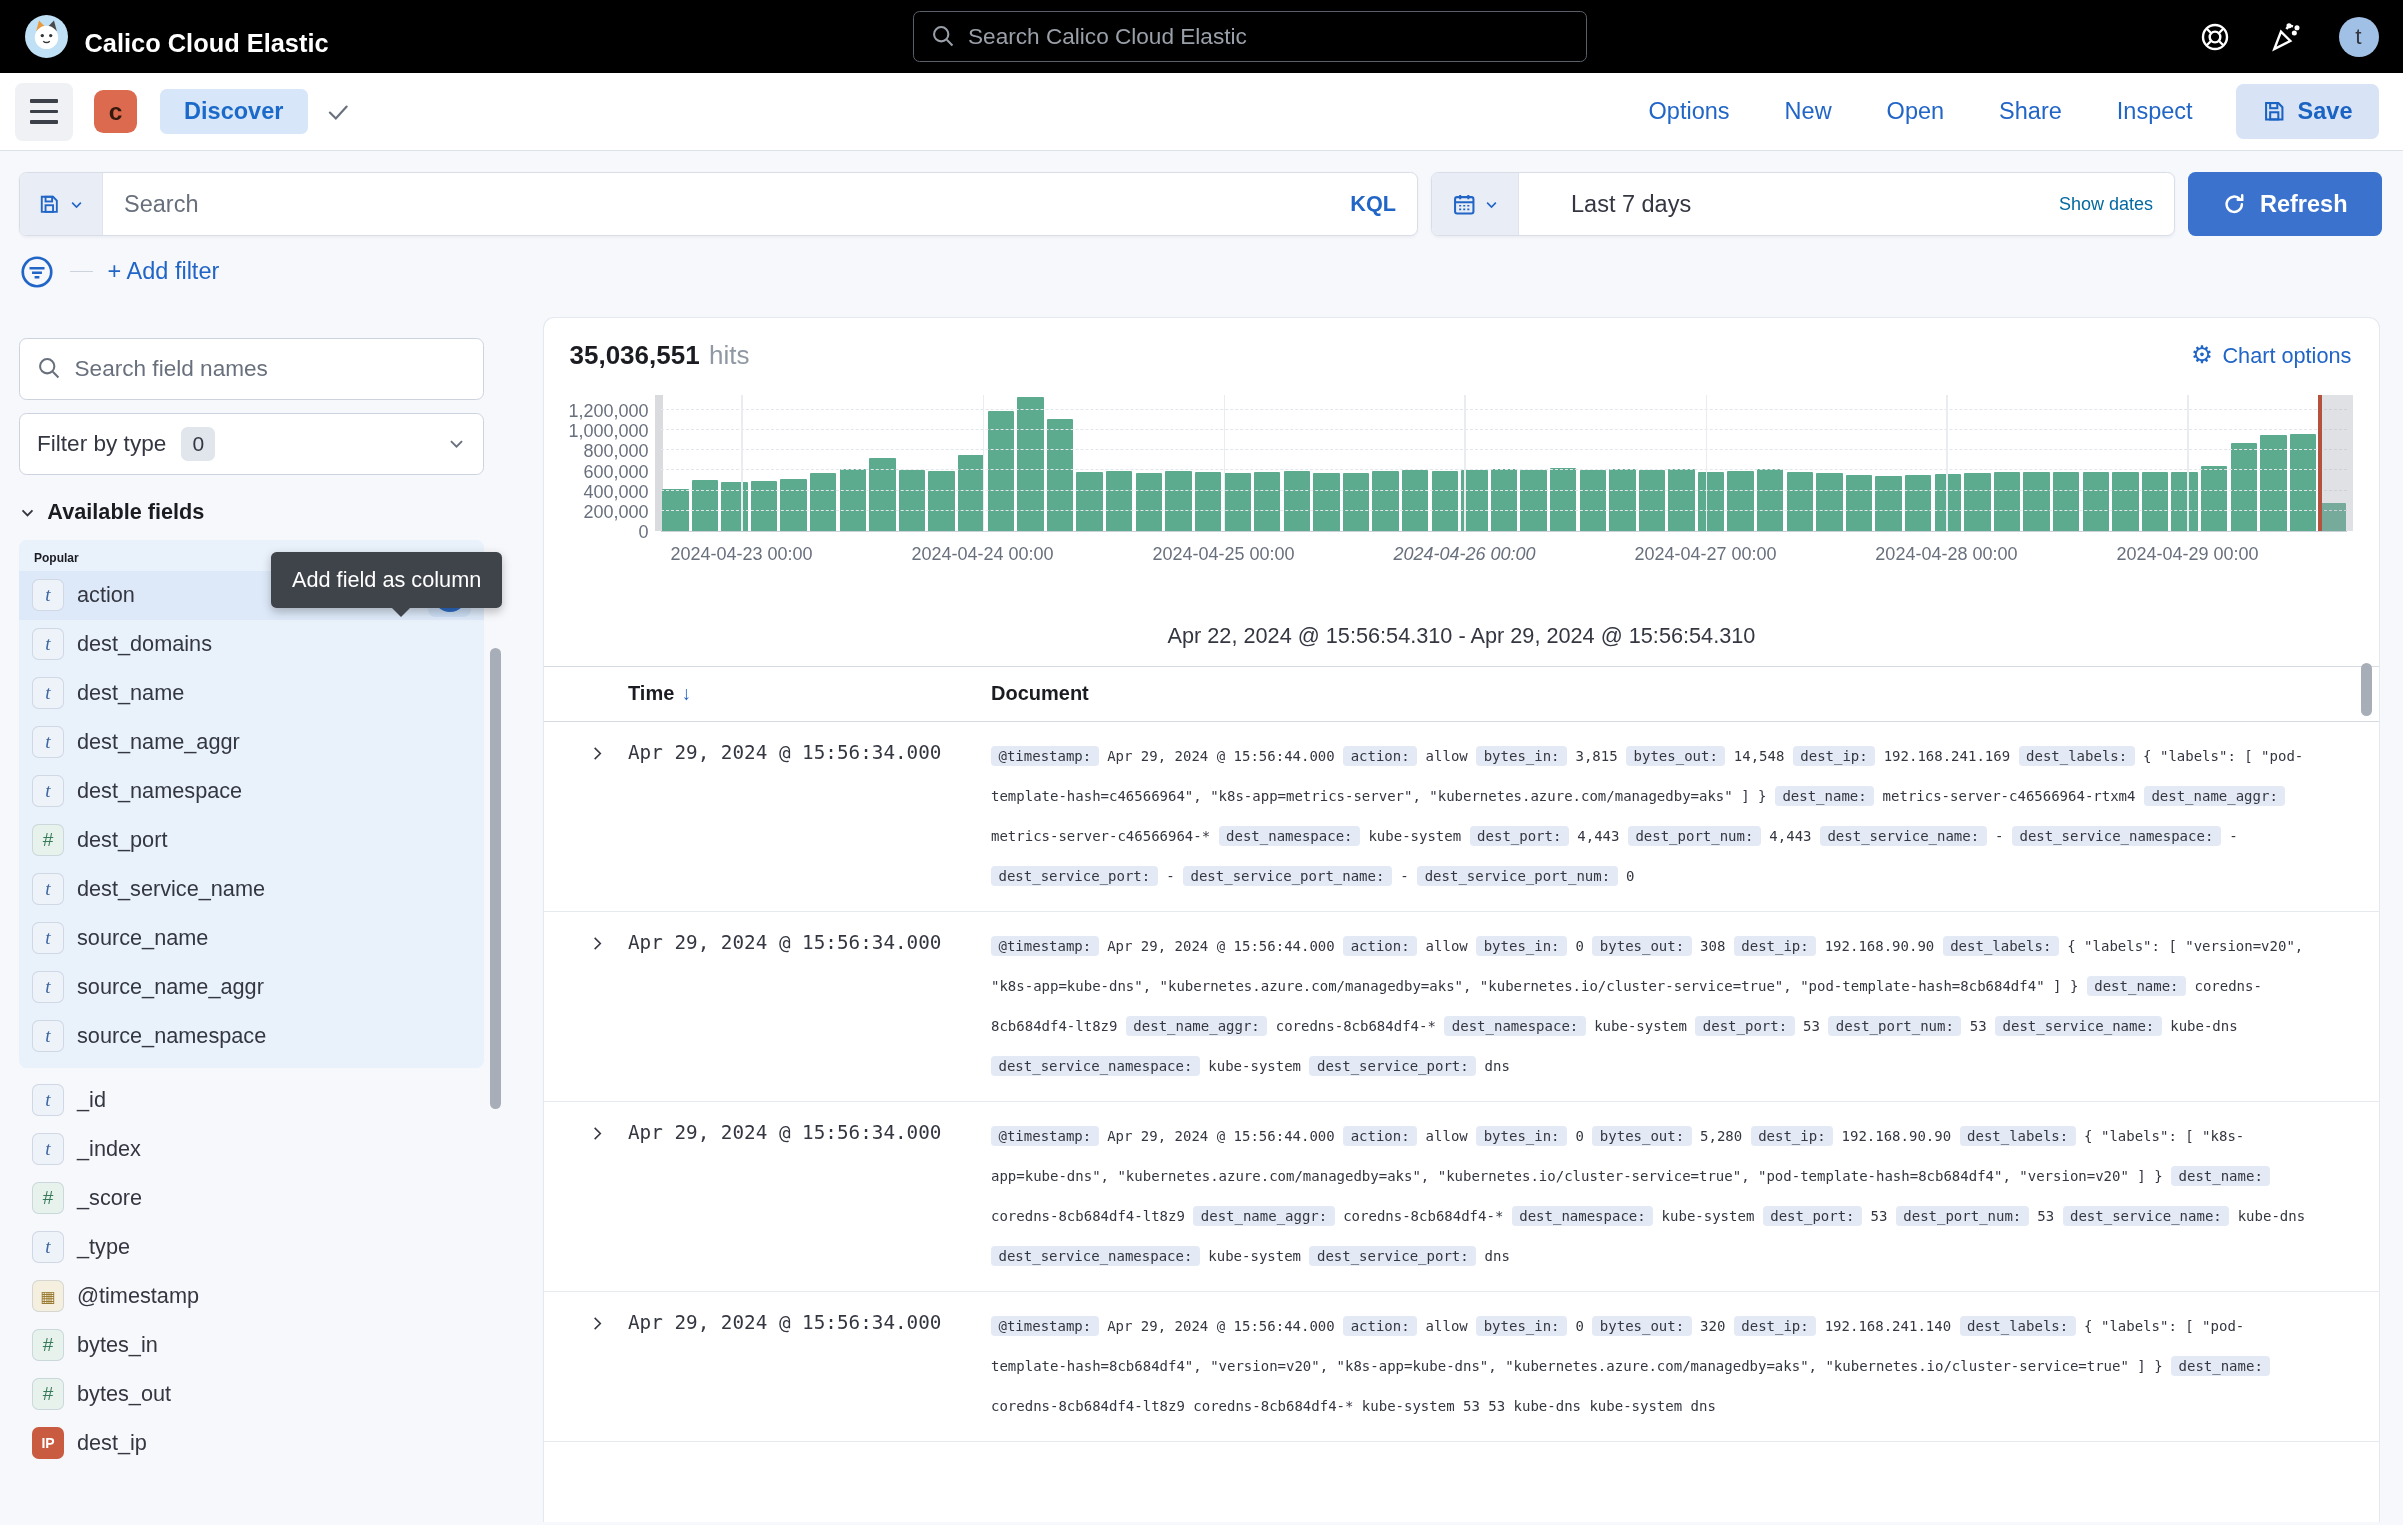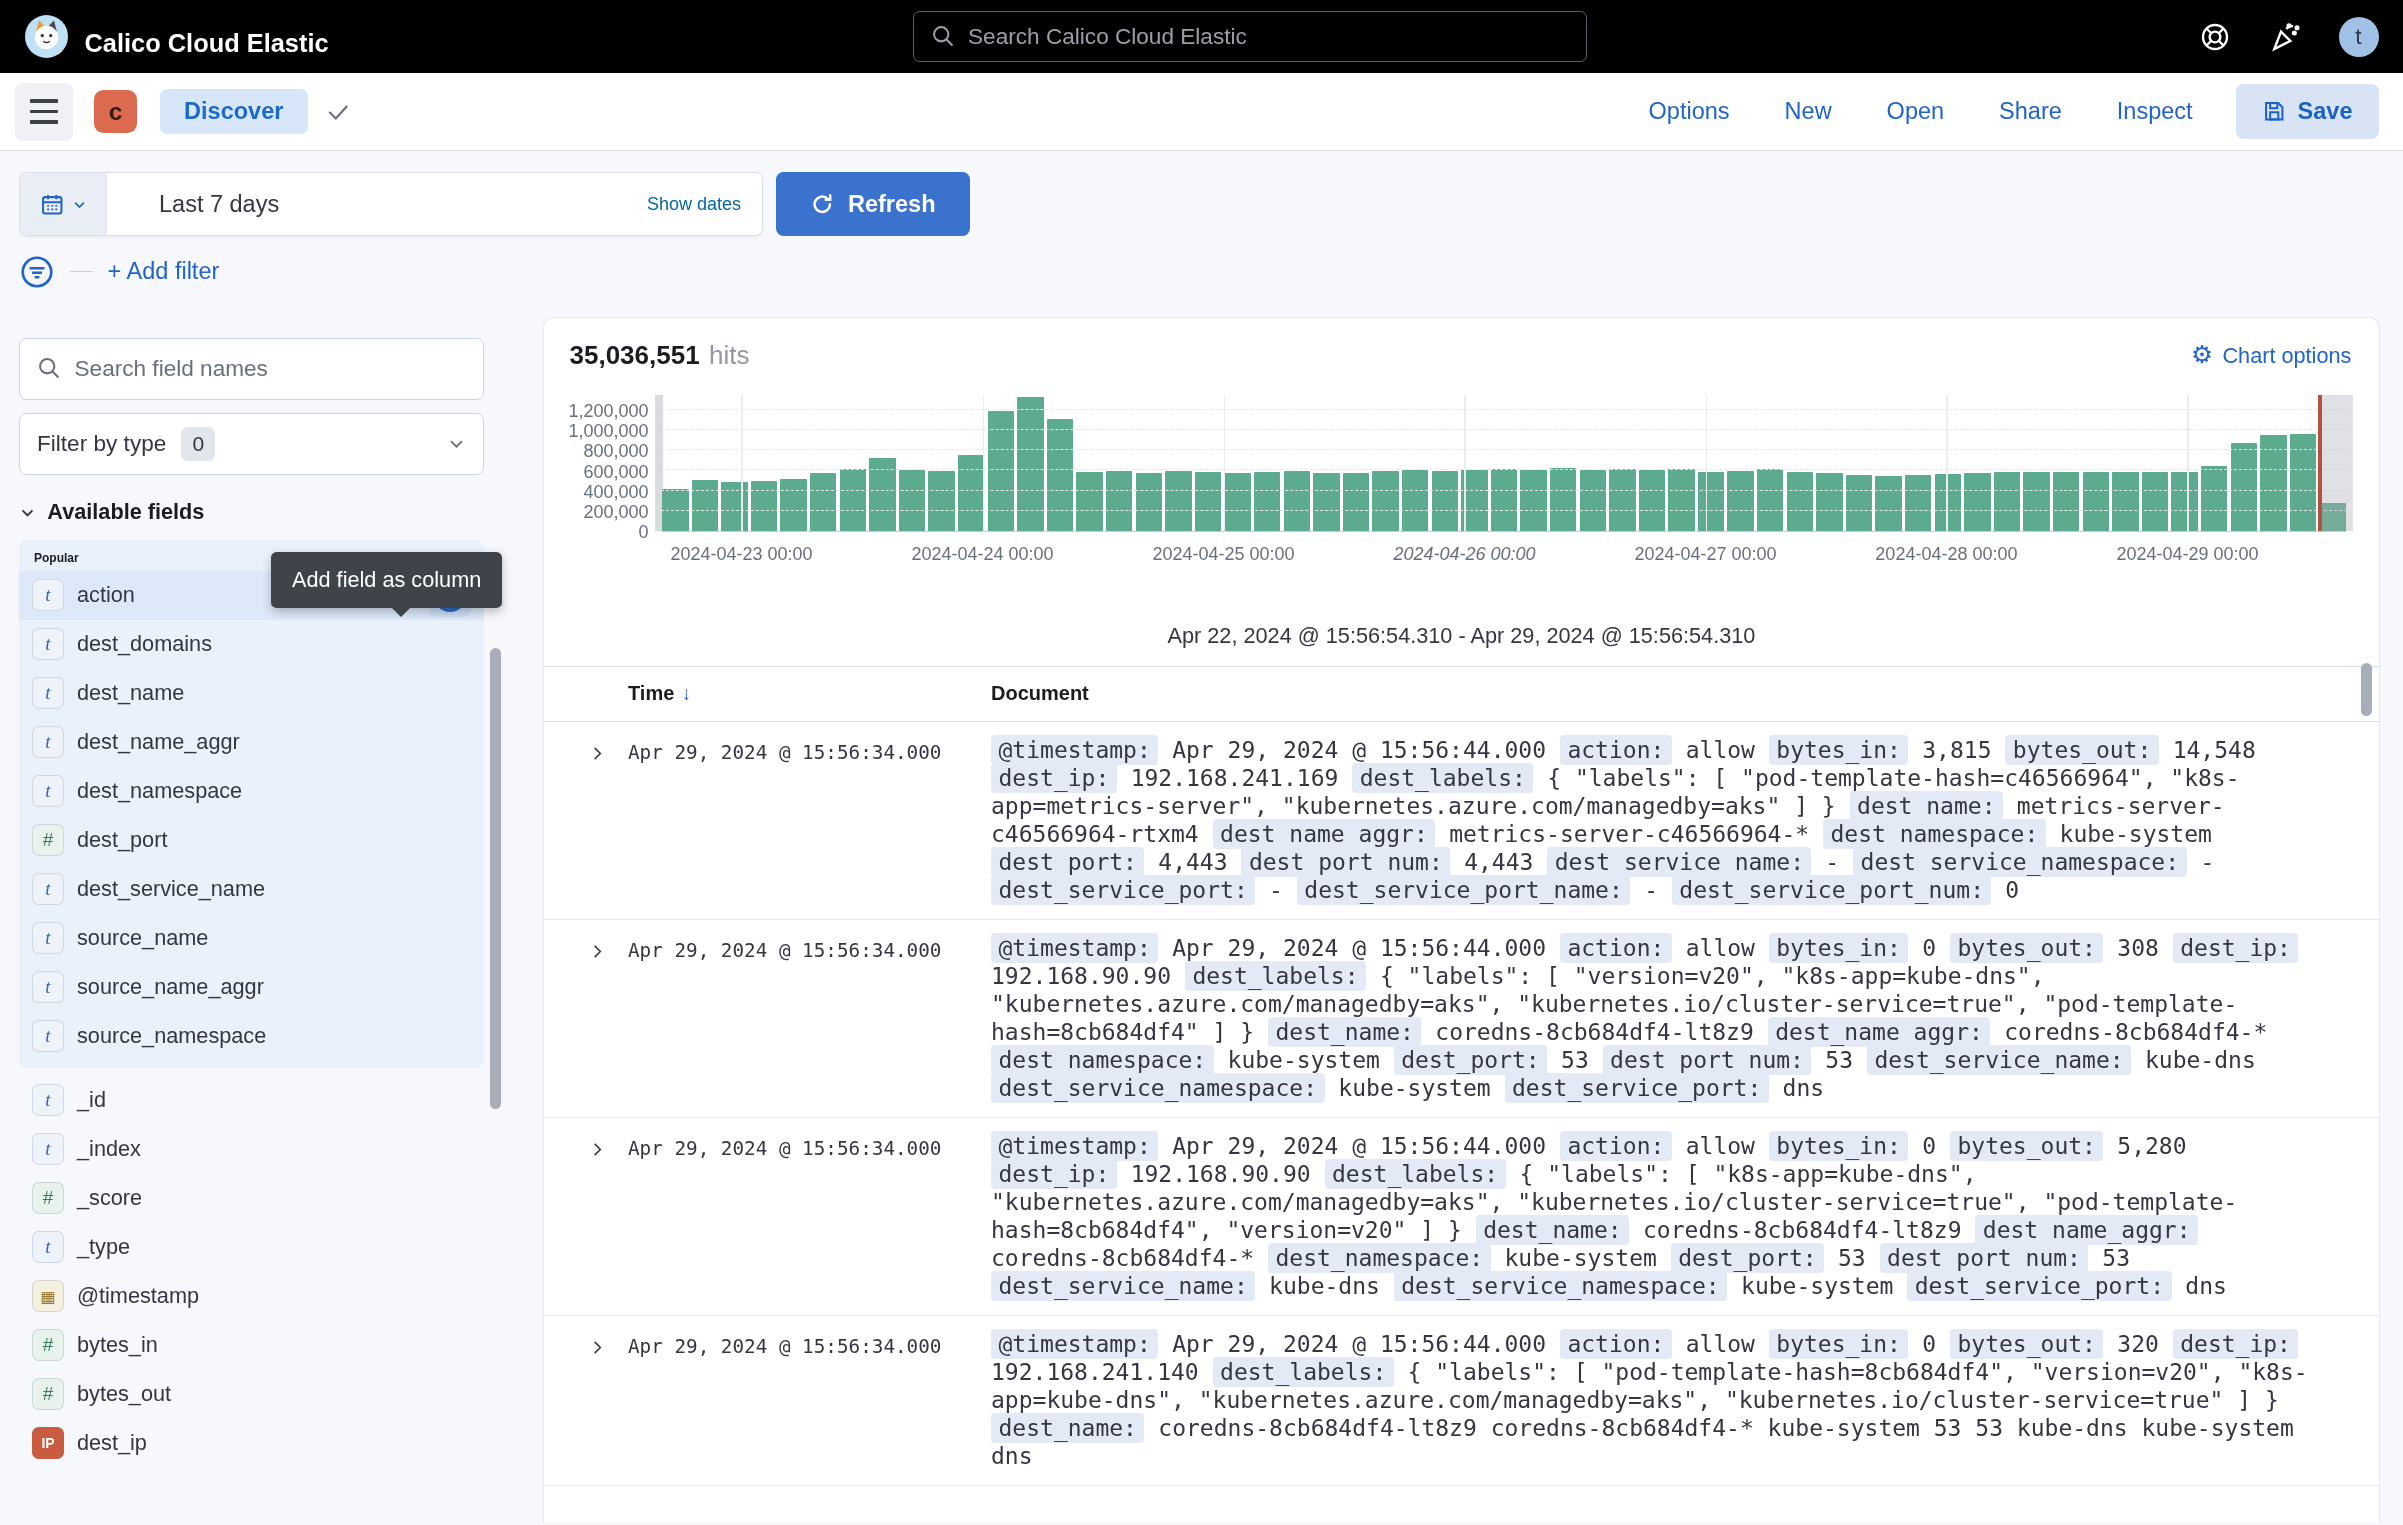--- a/index.html
+++ b/index.html
@@ -126,21 +126,21 @@
     background:rgba(165,170,180,.35); z-index:2; }
   .xaxis { position:absolute; left:102px; right:13px; top:162px; height:28px; }
   .xlab { position:absolute; transform:translateX(-50%); font-size:18px; color:#69707d; white-space:nowrap; }
   .range-label { text-align:center; font-size:21.7px; color:#343741; margin-top:5.6px; }
 
   
   .dtable { margin-top:17px; border-top:1.4px solid #d5dae3; }
   .thead { height:55px; display:flex; align-items:center; border-bottom:1.4px solid #d5dae3; padding-left:24.5px; }
   .col-exp { width:60px; flex:none; padding-left:21px; }
   .col-time { width:363px; flex:none; font-family:"DejaVu Sans Mono",monospace; font-size:19.3px; }
-  .col-doc { flex:1; padding-right:66px; font-family:"DejaVu Sans Mono",monospace; font-size:23px; line-height:28px; }
+  .col-doc { flex:1; padding-right:66px; font-family:"DejaVu Sans Mono",monospace; font-size:14px; line-height:40px; }
   .th { font-size:20px; font-weight:700; color:#1a1c21; font-family:"Liberation Sans",sans-serif; }
   .sort-arrow { color:#2165c6; font-size:19px; margin-left:7.5px; font-weight:400; }
   .trow { display:flex; padding:14px 0 15px; border-bottom:1.4px solid #e6e9ee; padding-left:24.5px; }
   .trow .col-time { padding-top:4.7px; }
   .trow .col-exp { padding-top:9.4px; }
   .fp { background:#e4eaf5; border-radius:3.8px; padding:1.9px 7.5px; }
   .tbl-scroll { position:absolute; right:7.5px; top:345px; width:11.3px; height:53px; background:#a8aeb8; border-radius:5.6px; }
 </style>
 </head>
 <body>
@@ -216,20 +216,36 @@
         <path d="M4 4 h12 l4 4 v12 h-16 z"></path>
           <rect x="8" y="4" width="7" height="5"></rect>
           <rect x="8" y="13" width="8" height="7"></rect>
       </svg>
     </span>
     <span>Save</span>
   </div>
 </div>
 
 <div class="query-row">
+  <div class="qwrap search">
+    <div class="seg">
+      <svg width="22.6" height="22.6" viewBox="0 0 24 24" fill="none" stroke="#2165c6" stroke-width="2">
+        <path d="M4 4 h12 l4 4 v12 h-16 z"></path>
+          <rect x="8" y="4" width="7" height="5"></rect>
+          <rect x="8" y="13" width="8" height="7"></rect>
+      </svg>
+      <svg width="15" height="15" viewBox="0 0 24 24" fill="none" stroke="#2165c6" stroke-width="2.6">
+          <path d="M5 9 l7 7 7 -7"></path>
+        </svg>
+    </div>
+    <div class="qfield">
+      <span class="ph">Search</span>
+      <span class="kql">KQL</span>
+    </div>
+  </div>
   <div class="qwrap dates">
     <div class="seg" style="width:87px">
       <svg width="24.5" height="24.5" viewBox="0 0 24 24" fill="none" stroke="#2165c6" stroke-width="2">
         <rect x="3" y="5" width="18" height="16" rx="2"></rect>
           <path d="M3 10 h18 M8 3 v4 M16 3 v4"></path>
         <path d="M7 13.5 h2 M11 13.5 h2 M15 13.5 h2 M7 17 h2 M11 17 h2 M15 17 h2" stroke-width="1.6"></path>
       </svg>
       <svg width="15" height="15" viewBox="0 0 24 24" fill="none" stroke="#2165c6" stroke-width="2.6">
           <path d="M5 9 l7 7 7 -7"></path>
         </svg>

